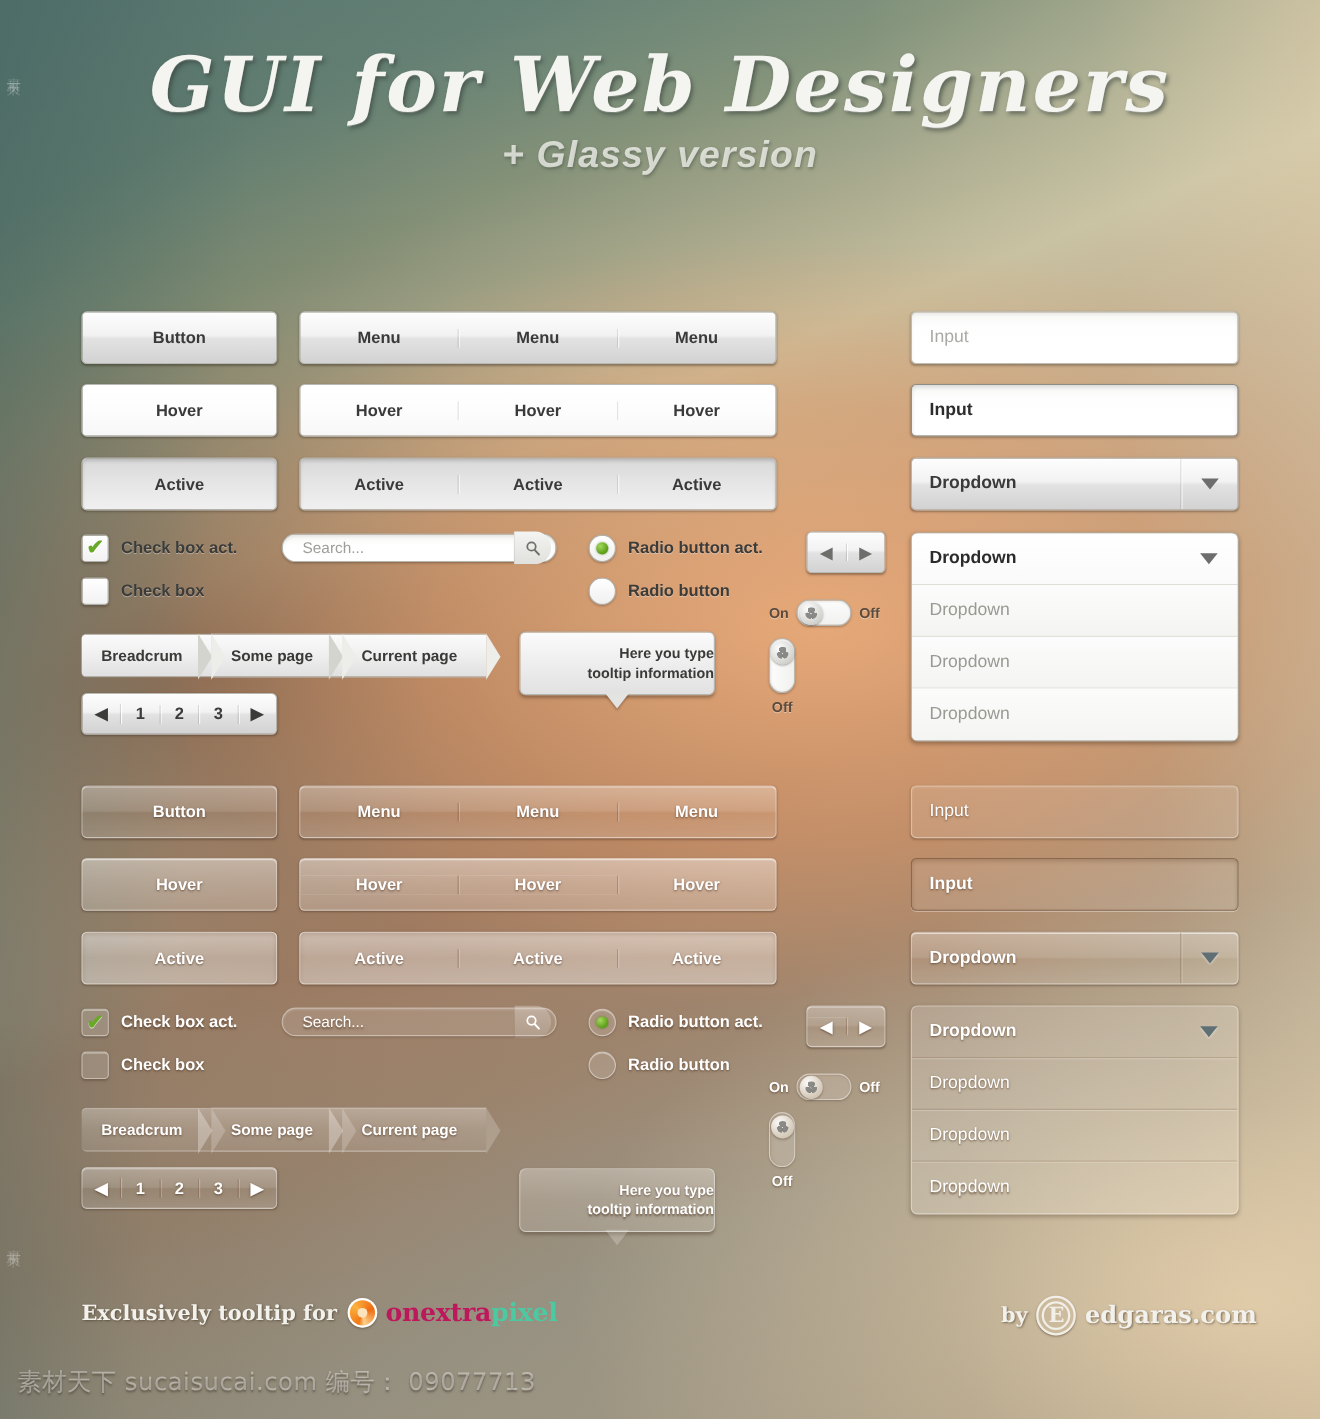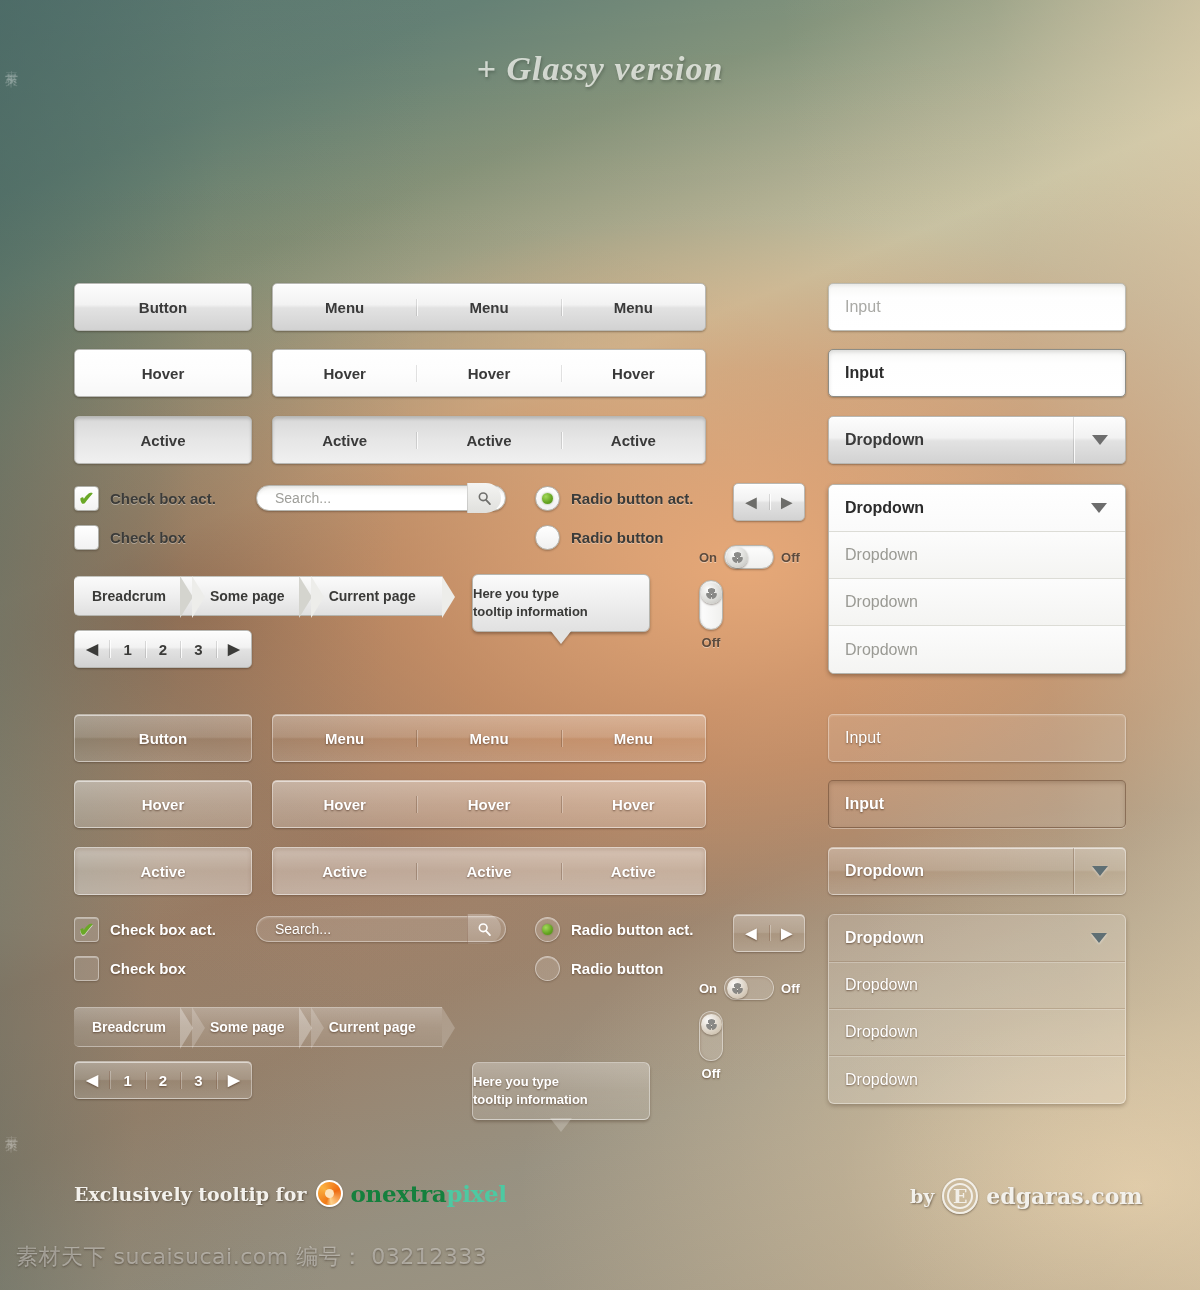--- a/index.html
+++ b/index.html
@@ -43,21 +43,21 @@
   #title-block { position: absolute; left: 0; right: 0; top: 42px; text-align: center; }
   .main-title {
     font-family: "DejaVu Serif", serif;
     font-style: italic; font-weight: bold;
     font-size: 69px; letter-spacing: 2px;
     color: #f4f4f0;
     text-shadow: 2px 3px 4px rgba(45,55,50,0.55), 0 1px 0 rgba(255,255,255,0.4);
     line-height: 1.05;
   }
   .sub-title {
-    font-family: Liberation Serif, serif;
+    font-family: Liberation Sans, sans-serif;
     font-style: italic; font-weight: bold;
     font-size: 34px; letter-spacing: 1px;
     color: rgba(252,252,248,0.72);
     text-shadow: 1px 2px 3px rgba(60,70,60,0.45);
     margin-top: 8px;
   }
 
   
   .btn-l {
     background: linear-gradient(to bottom, #fdfdfd 0%, #f2f2f2 45%, #e2e2e2 52%, #d2d2d2 100%);
@@ -227,21 +227,21 @@
 
   
   .pager { display: flex; height: 38px; border-radius: 5px; overflow: hidden; width: 178px; }
   .pager .pg { flex: 1; display: flex; align-items: center; justify-content: center; font-size: 15px; font-weight: bold; }
   .pager.light .pg { color: #3b3b39; border-right: 1px solid rgba(0,0,0,0.12); box-shadow: 1px 0 0 rgba(255,255,255,0.85); }
   .pager.light .pg:last-child { border-right: none; box-shadow: none; }
   .pager.glass .pg { color: #fff; text-shadow: 0 1px 2px rgba(75,50,32,0.70); border-right: 1px solid rgba(110,70,48,0.28); box-shadow: 1px 0 0 rgba(255,255,255,0.28); }
   .pager.glass .pg:last-child { border-right: none; box-shadow: none; }
 
   
-  .tip { width: 178px; height: 58px; border-radius: 6px; display: flex; flex-direction: column; align-items: flex-start; justify-content: center; position: relative; line-height: 1.42; }
+  .tip { width: 178px; height: 58px; border-radius: 6px; display: flex; flex-direction: column; align-items: flex-end; justify-content: center; position: relative; line-height: 1.42; }
   .tip .l { font-size: 13px; font-weight: bold; }
   .tip.light { background: linear-gradient(to bottom,#fbfbfb 0%,#eeeeee 50%,#e1e1e1 100%); border: 1px solid #b6b6b0; box-shadow: 0 2px 3px rgba(40,25,15,0.34); color: #3a3a38; }
   .tip.glass { background: linear-gradient(to bottom, rgba(255,255,255,0.30) 0%, rgba(255,255,255,0.16) 50%, rgba(255,255,255,0.12) 100%); border: 1px solid rgba(255,255,255,0.40); box-shadow: 0 2px 3px rgba(55,35,20,0.30); color: #fff; text-shadow: 0 1px 2px rgba(75,50,32,0.70); }
   .tip::after {
     content: ""; position: absolute; bottom: -13px; left: 50%; margin-left: -11px;
     width: 0; height: 0; border-left: 11px solid transparent; border-right: 11px solid transparent;
   }
   .tip.light::after { border-top: 14px solid #e3e3e1; filter: drop-shadow(0 2px 1px rgba(40,25,15,0.28)); }
   .tip.glass::after { border-top: 14px solid rgba(255,255,255,0.22); }
 
@@ -286,21 +286,21 @@
   .oxp-mark::before {
     content: ""; position: absolute; inset: 2px; border-radius: 50%;
     background:
       conic-gradient(from 200deg, #f07a18 0deg, #fbb040 110deg, #ef6c12 230deg, #fdd08a 330deg, #f07a18 360deg);
   }
   .oxp-mark::after {
     content: ""; position: absolute; left: 50%; top: 50%; width: 9px; height: 9px;
     margin: -4.5px 0 0 -4.5px; border-radius: 50%; background: #fde3bc;
   }
   .oxp-name { font-family: "DejaVu Serif", serif; font-weight: bold; font-size: 23px; letter-spacing: -0.3px; }
-  .oxp-name .a { color: #15803d; }
+  .oxp-name .a { color: #be185d; }
   .oxp-name .b { color: #4dc9a2; }
 
   .edg-wrap { display: flex; align-items: center; gap: 8px; }
   .edg-mark {
     width: 36px; height: 36px; border-radius: 50%;
     border: 2.5px solid #f2efe8; display: flex; align-items: center; justify-content: center;
     box-shadow: 0 1px 2px rgba(60,48,35,0.5), inset 0 0 0 2px rgba(242,239,232,0.0);
     position: relative;
   }
   .edg-mark::before { content: ""; position: absolute; inset: 3px; border-radius: 50%; border: 2px solid #f2efe8; }
@@ -330,20 +330,21 @@
     writing-mode: vertical-rl; letter-spacing: 2px;
   }
 </style>
 </head>
 <body>
 
 <div id="bg"></div>
 <div id="bg2"></div>
 
 <div id="title-block">
+  <div class="main-title">GUI for Web Designers</div>
   <div class="sub-title">+ Glassy version</div>
 </div>
 
 <div class="abs btn-l single-btn" style="left:74px; top:283px;">
   <span>Button</span>
 </div>
 <div class="abs btn-l hover single-btn" style="left:74px; top:349px;">
   <span>Hover</span>
 </div>
 <div class="abs btn-l active single-btn" style="left:74px; top:416px;">
@@ -593,15 +594,15 @@
 <div class="abs" style="left:910px; top:1178px;">
   <span class="edg-wrap">
     <span class="foot-txt">by</span>
     <span class="edg-mark">
         <span>E</span>
       </span>
     <span class="foot-txt" style="font-size:22px;">edgaras.com</span>
   </span>
 </div>
 
-<div class="wm-bottom">素材天下 sucaisucai.com  编号： 03212333</div>
+<div class="wm-bottom">素材天下 sucaisucai.com  编号： 09077713</div>
 <div class="wm-side">素材天下</div>
 <div class="wm-side2">素材天下</div>
 
 </body></html>

